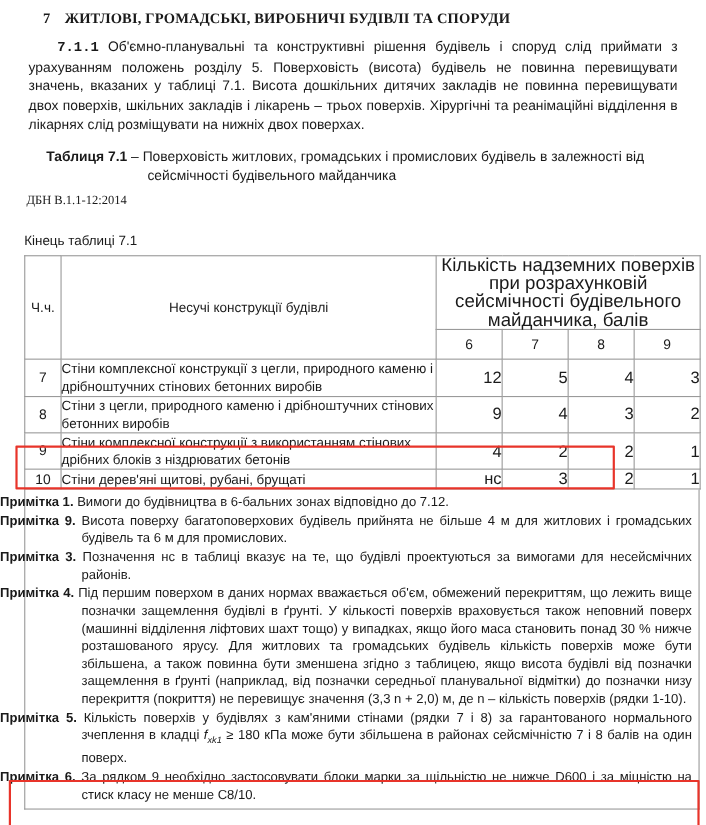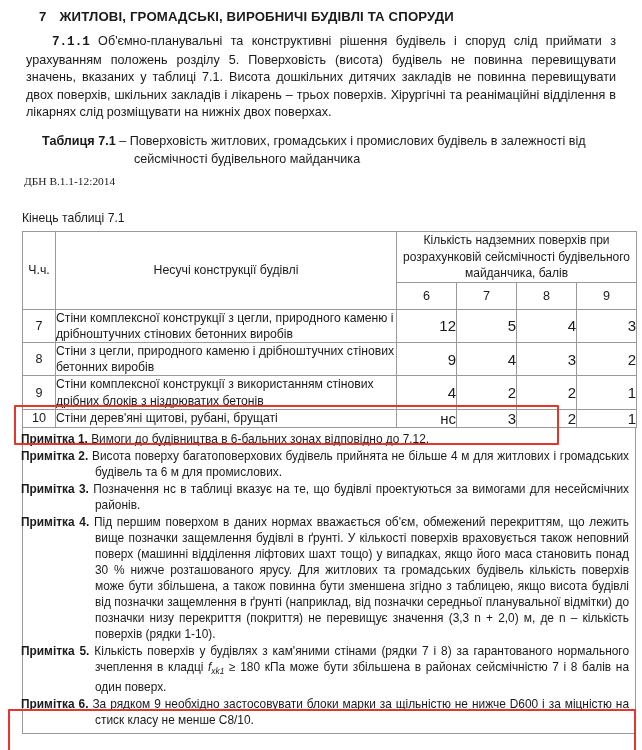--- a/index.html
+++ b/index.html
@@ -24,20 +24,21 @@
     padding: 0 12px;
   }
 
   
   .sec-title {
     font-size: 13.2px;
     font-weight: bold;
     letter-spacing: 0.15px;
     margin: 9px 0 0 27px;
     white-space: nowrap;
+    font-family: Liberation Serif, serif;
   }
   .sec-title .num { margin-right: 13px; }
 
   .sub-title {
     font-size: 13.2px;
     font-weight: bold;
     margin: 9px 0 0 26px;
   }
 
   
@@ -85,21 +86,21 @@
     vertical-align: middle;
     font-weight: normal;
   }
   .c-num   { width: 33px;  text-align: center; }
   .c-desc  { width: 341px; text-align: left; }
   .c-val   { width: 60px;  text-align: center; }
 
   .hdr-group {
     text-align: center;
     line-height: 16.5px;
-    font-size: 12px;
+    font-size: 17px;
     padding: 5px 4px 5px 4px;
     margin-left: 15px;
   }
   .hdr-chch {
     text-align: center;
     font-size: 12.3px;
   }
   .hdr-desc {
     text-align: center;
     font-size: 12.3px;
@@ -130,23 +131,23 @@
     width: 614px;
     box-sizing: border-box;
     border: 1px solid #9a9a9a;
     border-top: none;
     padding: 3px 6px 4px 8px;
   }
   .note {
     font-size: 11.9px;
     line-height: 16.0px;
     text-align: justify;
-    padding-left: 64px;
+    padding-left: 32px;
     text-indent: -74px;
-    margin: 0 0 1px 0;
+    margin: 0 0 1px 11px;
   }
   .note .lbl {
     font-weight: bold;
   }
   .note i { font-style: italic; }
   .note sub { font-size: 8.4px; font-style: italic; }
 
   
   .redbox {
     position: absolute;
@@ -241,21 +242,21 @@
           <td class="val-cell">3</td>
           <td class="val-cell">2</td>
           <td class="val-cell">1</td>
         </tr>
       </tbody>
     </table>
   </div>
 
   <div class="notes">
     <p class="note"><span class="lbl">Примітка 1.</span><span> Вимоги до будівництва в 6-бальних зонах відповідно до 7.12.</span></p>
-    <p class="note"><span class="lbl">Примітка 2.</span><span> Висота поверху багатоповерхових будівель прийнята не більше 4 м для житлових і громадських будівель та 6 м для промислових.</span></p>
+    <p class="note"><span class="lbl">Примітка 9.</span><span> Висота поверху багатоповерхових будівель прийнята не більше 4 м для житлових і громадських будівель та 6 м для промислових.</span></p>
     <p class="note"><span class="lbl">Примітка 3.</span><span> Позначення нс в таблиці вказує на те, що будівлі проектуються за вимогами для несейсмічних районів.</span></p>
     <p class="note"><span class="lbl">Примітка 4.</span><span> Під першим поверхом в даних нормах вважається об'єм, обмежений перекриттям, що лежить вище позначки защемлення будівлі в ґрунті. У кількості поверхів враховується також неповний поверх (машинні відділення ліфтових шахт тощо) у випадках, якщо його маса становить понад 30 % нижче розташованого ярусу. Для житлових та громадських будівель кількість поверхів може бути збільшена, а також повинна бути зменшена згідно з таблицею, якщо висота будівлі від позначки защемлення в ґрунті (наприклад, від позначки середньої планувальної відмітки) до позначки низу перекриття (покриття) не перевищує значення (3,3 n + 2,0) м, де n – кількість поверхів (рядки 1-10).</span></p>
     <p class="note"><span class="lbl">Примітка 5.</span><span> Кількість поверхів у будівлях з кам'яними стінами (рядки 7 і 8) за гарантованого нормального зчеплення в кладці </span><i>f</i><sub>xk1</sub><span> ≥ 180 кПа може бути збільшена в районах сейсмічністю 7 і 8 балів на один поверх.</span></p>
     <p class="note"><span class="lbl">Примітка 6.</span><span> За рядком 9 необхідно застосовувати блоки марки за щільністю не нижче D600 і за міцністю на стиск класу не менше С8/10.</span></p>
   </div>
 
   <div class="redbox" id="redbox-row9"></div>
   <div class="redbox" id="redbox-note6"></div>
 
 </div>

